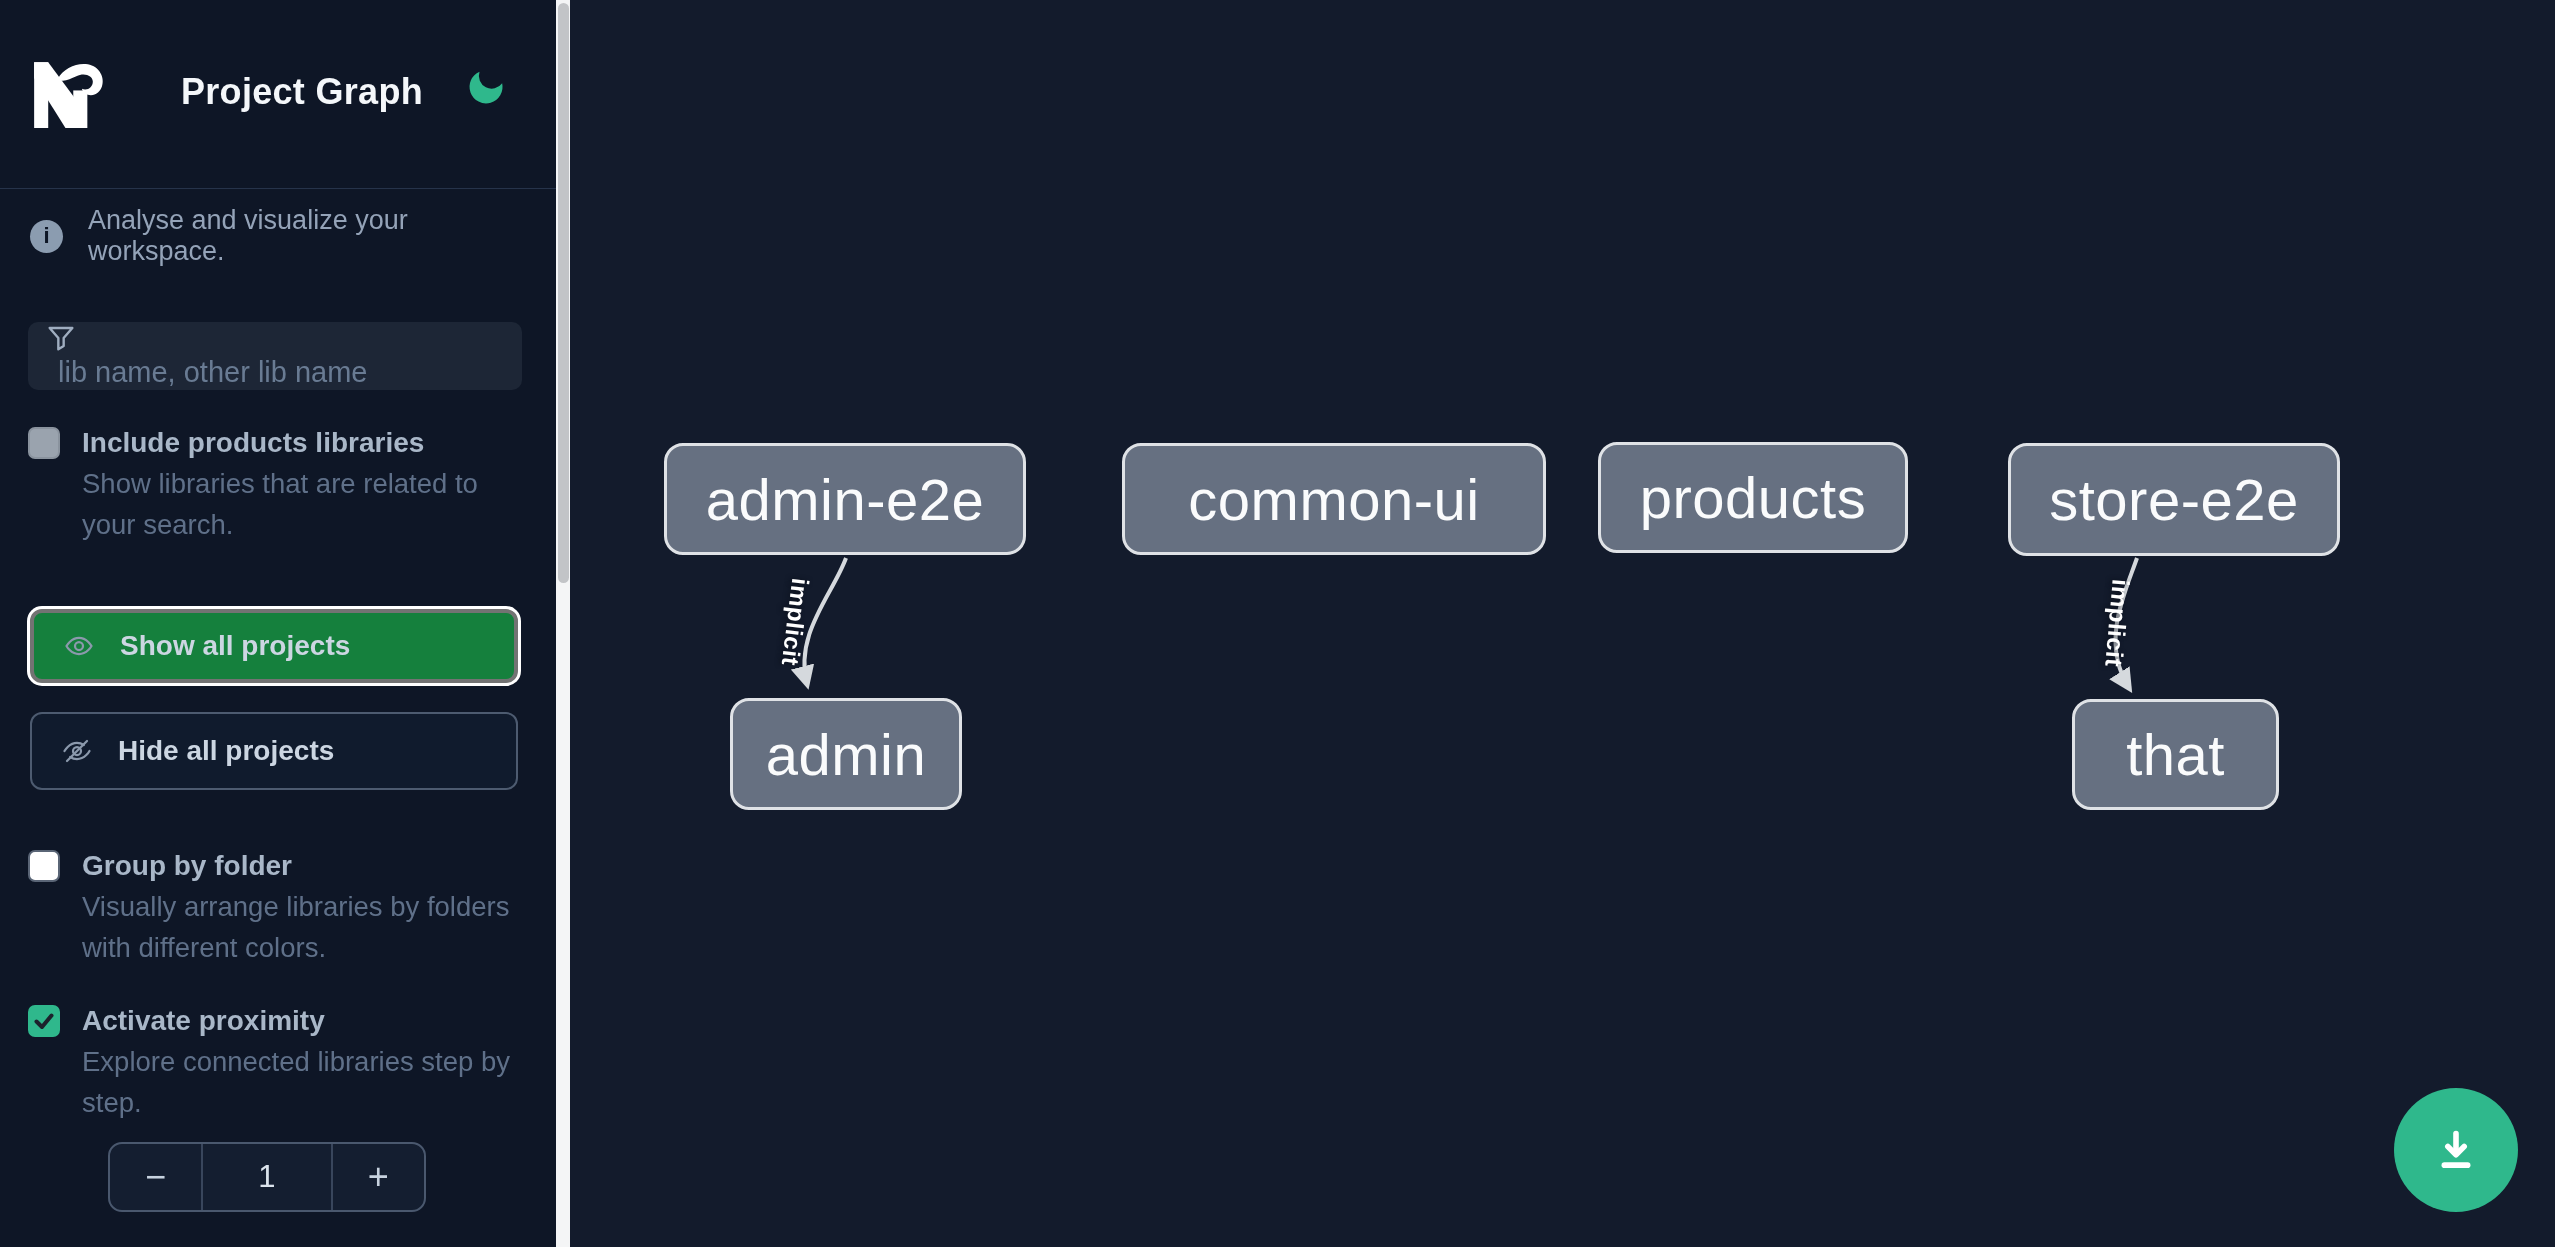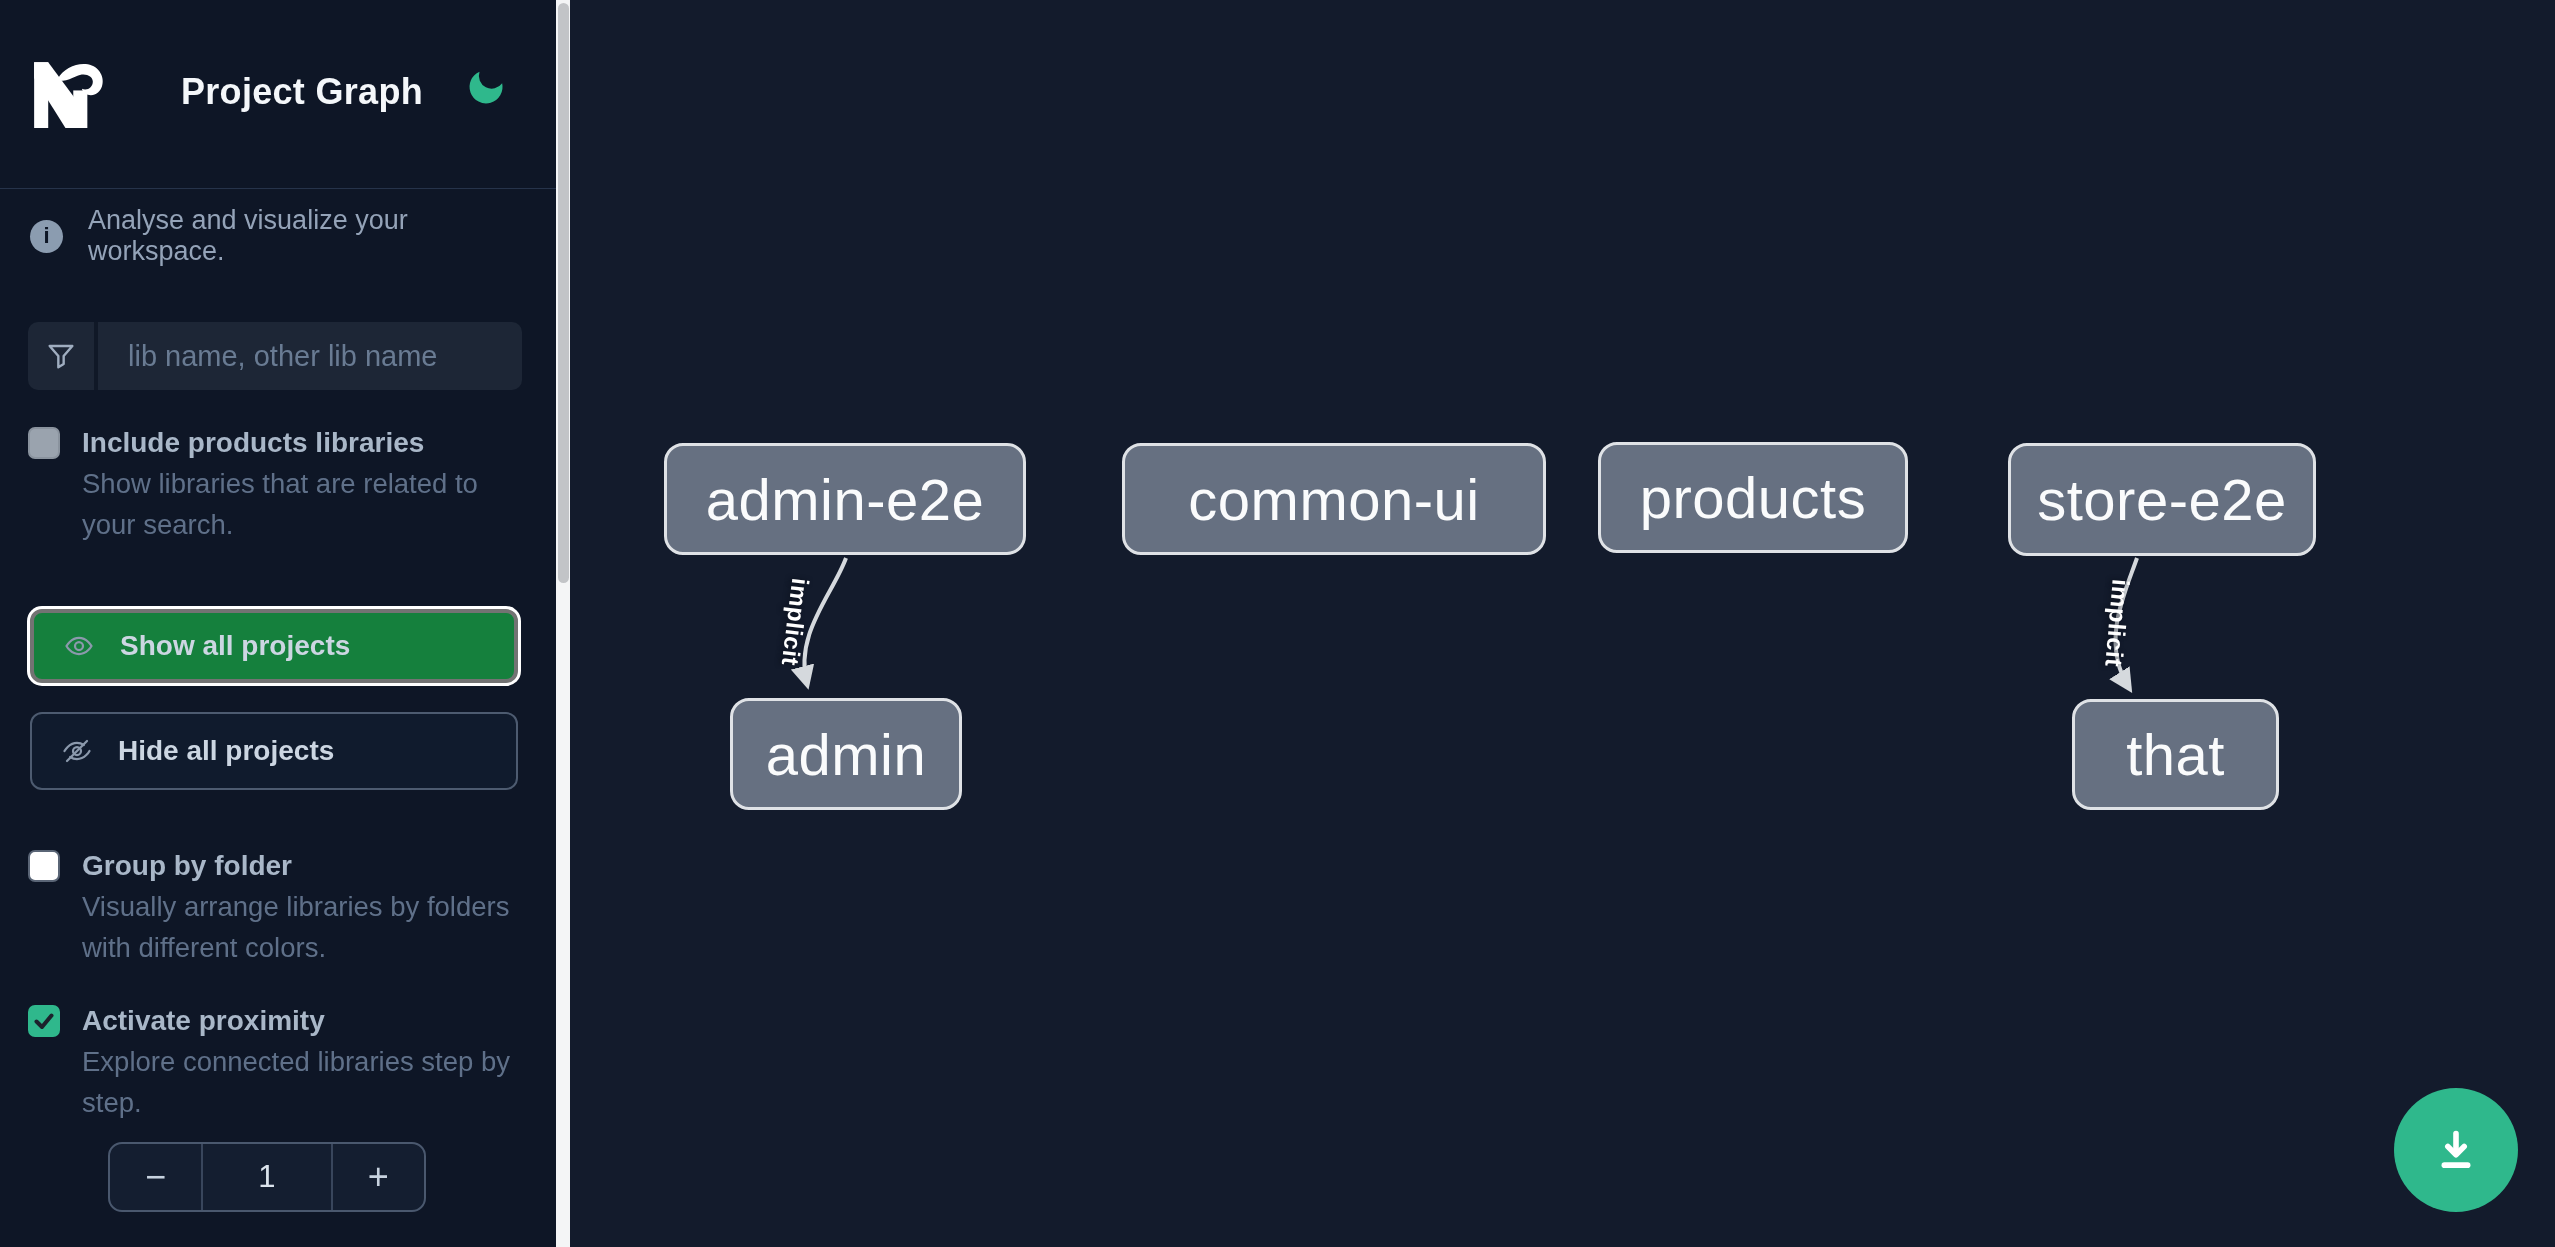--- a/index.html
+++ b/index.html
@@ -11,21 +11,21 @@
   .logo{position:absolute;left:26px;top:56px;width:82px;height:72px;}
   .app-title{position:absolute;left:181px;top:70px;font-size:36px;line-height:44px;font-weight:600;color:#f4f7fa;letter-spacing:.3px;}
   .moon-btn{position:absolute;left:462px;top:64px;width:48px;height:48px;background:none;border:none;padding:0;cursor:pointer;}
   .header-divider{position:absolute;left:0;top:188px;width:556px;height:1px;background:#26334a;}
 
   .info-row{position:absolute;left:30px;top:205px;width:500px;display:flex;align-items:center;}
   .info-icon{width:33px;height:33px;border-radius:50%;background:#8b9cb0;color:#0e1626;
     display:flex;align-items:center;justify-content:center;font-weight:700;font-size:22px;flex:0 0 auto;}
   .tagline{margin-left:25px;font-size:27px;color:#94a3b8;}
 
-  .search{position:absolute;left:28px;top:322px;width:494px;height:68px;border-radius:10px;background:#1d2636;display:flex;overflow:hidden;}
+  .search{position:absolute;left:28px;top:322px;width:494px;height:68px;border-radius:10px;background:#1d2636;display:flex;overflow:hidden;flex-direction:column;}
   .search-iconcell{width:66px;display:flex;align-items:center;justify-content:center;flex:0 0 auto;}
   .search-sep{width:4px;background:#101827;flex:0 0 auto;}
   .search input{flex:1;background:transparent;border:none;outline:none;padding:0 0 0 30px;font-size:29px;color:#e2e8f0;}
   .search input::placeholder{color:#697b93;opacity:1;}
 
   .opt{position:absolute;left:28px;width:500px;}
   .cbx{position:absolute;left:0;top:3px;width:32px;height:32px;border-radius:7px;}
   .cbx.gray{background:#9aa3ae;border:2px solid #8a939e;}
   .cbx.white{background:#ffffff;border:2px solid #5a6576;}
   .cbx.green{background:#2fb88c;border:2px solid #2fb88c;display:flex;align-items:center;justify-content:center;}
@@ -49,21 +49,21 @@
   .vscroll .thumb{position:absolute;left:1.5px;top:3px;width:11px;height:580px;border-radius:6px;background:#c2c4c7;}
 
   
   .canvas{position:absolute;left:570px;top:0;width:1985px;height:1247px;background:#131b2c;}
   .edges-svg{position:absolute;left:0;top:0;width:2555px;height:1247px;pointer-events:none;}
   .gnode{position:absolute;background:#667081;border:3px solid #dfe2e6;border-radius:19px;color:#fafbfc;
     display:flex;align-items:center;justify-content:center;font-size:58px;letter-spacing:.5px;cursor:pointer;}
   .n-admin-e2e{left:664px;top:443px;width:362px;height:112px;}
   .n-common-ui{left:1122px;top:443px;width:424px;height:112px;}
   .n-products{left:1598px;top:442px;width:310px;height:111px;}
-  .n-store-e2e{left:2008px;top:443px;width:308px;height:113px;}
+  .n-store-e2e{left:2008px;top:443px;width:332px;height:113px;}
   .n-admin{left:730px;top:698px;width:232px;height:112px;}
   .n-store{left:2072px;top:699px;width:207px;height:111px;}
 
   .edge-label{position:absolute;color:#ffffff;font-size:24px;font-weight:700;letter-spacing:.5px;
     text-shadow:0 2px 5px rgba(10,15,26,.85);white-space:nowrap;}
   .el-1{left:795px;top:622px;transform:translate(-50%,-50%) rotate(97deg);}
   .el-2{left:2117px;top:623px;transform:translate(-50%,-50%) rotate(95deg);}
 
   .fab{position:absolute;left:2394px;top:1088px;width:124px;height:124px;border-radius:50%;background:#2fb88c;
     border:none;display:flex;align-items:center;justify-content:center;cursor:pointer;}

